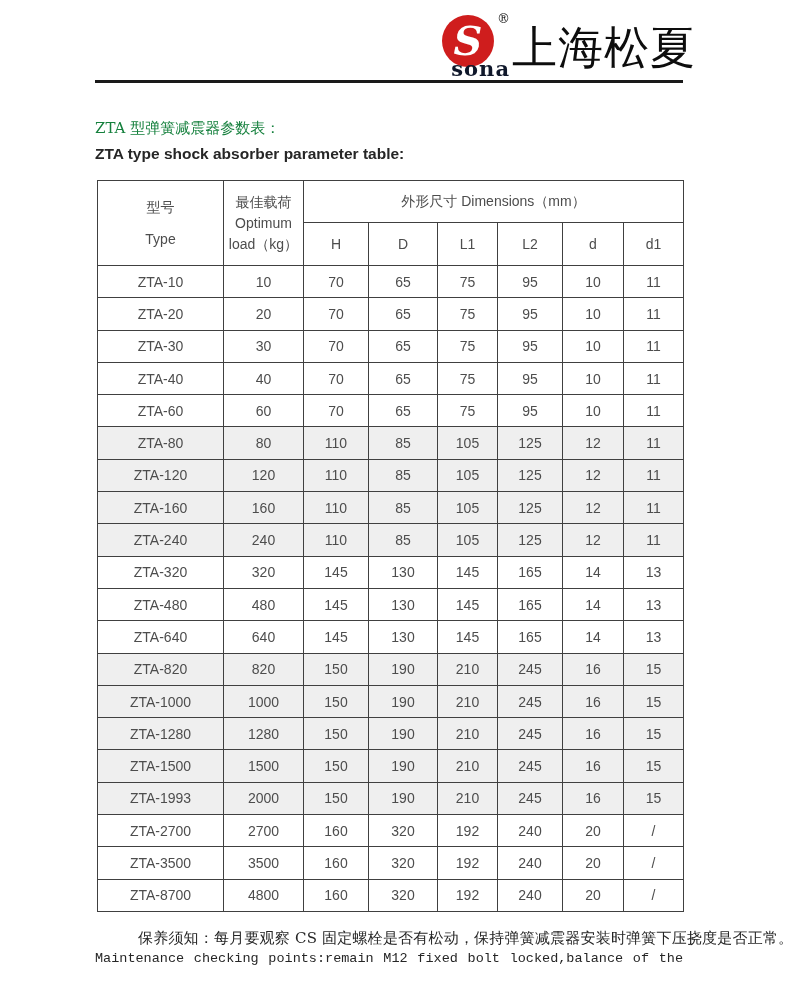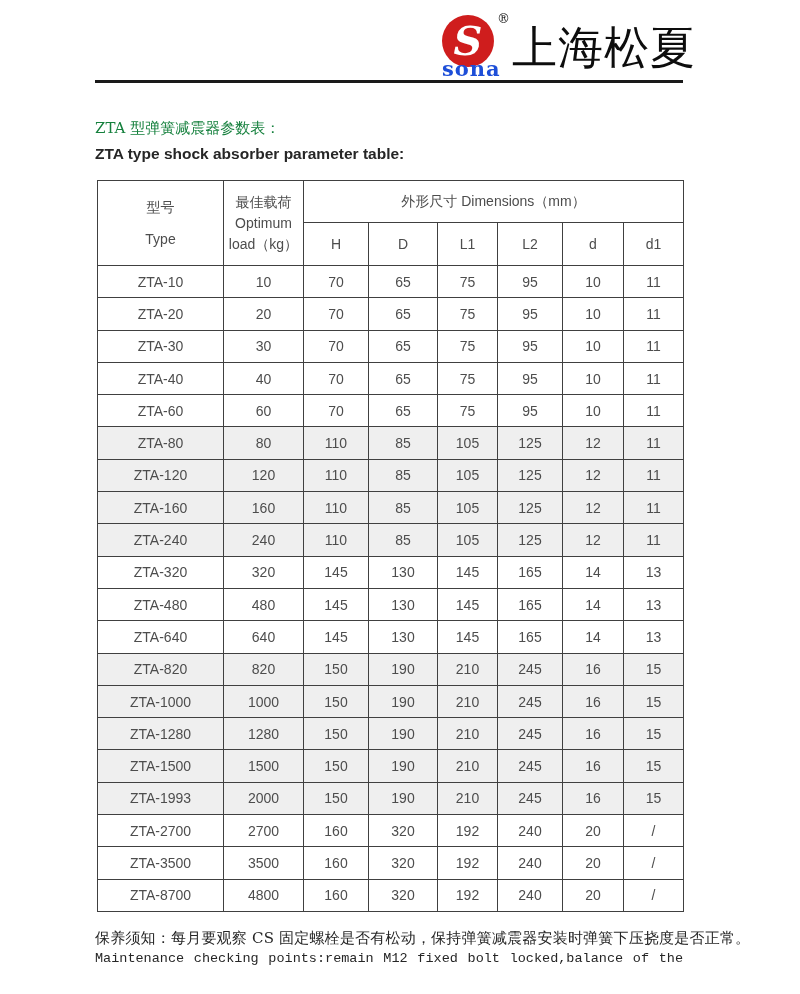--- a/index.html
+++ b/index.html
@@ -8,23 +8,23 @@
     width: 800px; height: 994px;
     position: relative;
     font-family: "Liberation Sans", sans-serif;
     overflow: hidden;
   }
 
   
   .logo-circle { position: absolute; left: 441px; top: 14px; width: 54px; height: 54px; }
   .registered { position: absolute; left: 497px; top: 11px; font-size: 13px; color: #1a1a1a;
                 font-family: "DejaVu Serif", serif; }
-  .brand-name { position: absolute; left: 442px; top: 56px; width: 68px; text-align: left;
+  .brand-name { position: absolute; left: 442px; top: 56px; width: 68px; text-align: right;
                 font-family: "DejaVu Serif", "Liberation Serif", serif;
-                font-weight: bold; font-size: 21px; color: #1d4ed8; letter-spacing: 1px; }
+                font-weight: bold; font-size: 21px; color: #0f172a; letter-spacing: 1px; }
   .company-name { position: absolute; left: 512px; top: 18px;
                   font-size: 45px; font-weight: normal; color: #0d0d0d;
                   letter-spacing: 1px; font-family: "Liberation Sans", sans-serif; }
   .header-rule { position: absolute; left: 95px; top: 80px; width: 588px; height: 3px;
                  background: #1a1a1a; }
 
   
   .title-block { position: absolute; left: 95px; top: 116px; }
   .title-zh { font-family: "DejaVu Serif", "Liberation Serif", serif;
               font-size: 15px; color: #15803d; line-height: 25px; }
@@ -45,21 +45,21 @@
   .hrow2 th { height: 43px; }
   .param-table tbody td { height: 32.3px; }
   .param-table tbody tr.shaded td { background: #efefef; }
   .th-stack div { line-height: 21px; }
   .th-stack .zh-line { margin-bottom: 11px; }
 
   
   .footer-note { position: absolute; left: 95px; top: 928px; width: 592px; }
   .footer-zh { font-family: "DejaVu Serif", "Liberation Serif", serif;
                font-size: 15px; color: #262626; line-height: 21px;
-               white-space: nowrap; letter-spacing: 0.2px; }
+               white-space: nowrap; letter-spacing: 0.2px; margin-left: 43px; }
   .footer-en { font-family: Liberation Mono, monospace;
                font-size: 13.5px; color: #262626; line-height: 20.5px; }
   .footer-en.justified { text-align: justify; text-align-last: justify; width: 588px; }
 </style>
 </head>
 <body>
 
 <svg class="logo-circle" viewBox="0 0 54 54">
   <circle cx="27" cy="27" r="26" fill="#cf1d1d"></circle>
   <text x="27" y="41" font-size="40" font-family="DejaVu Serif, serif" font-style="italic" font-weight="bold" fill="#ffffff" text-anchor="middle">S</text>

